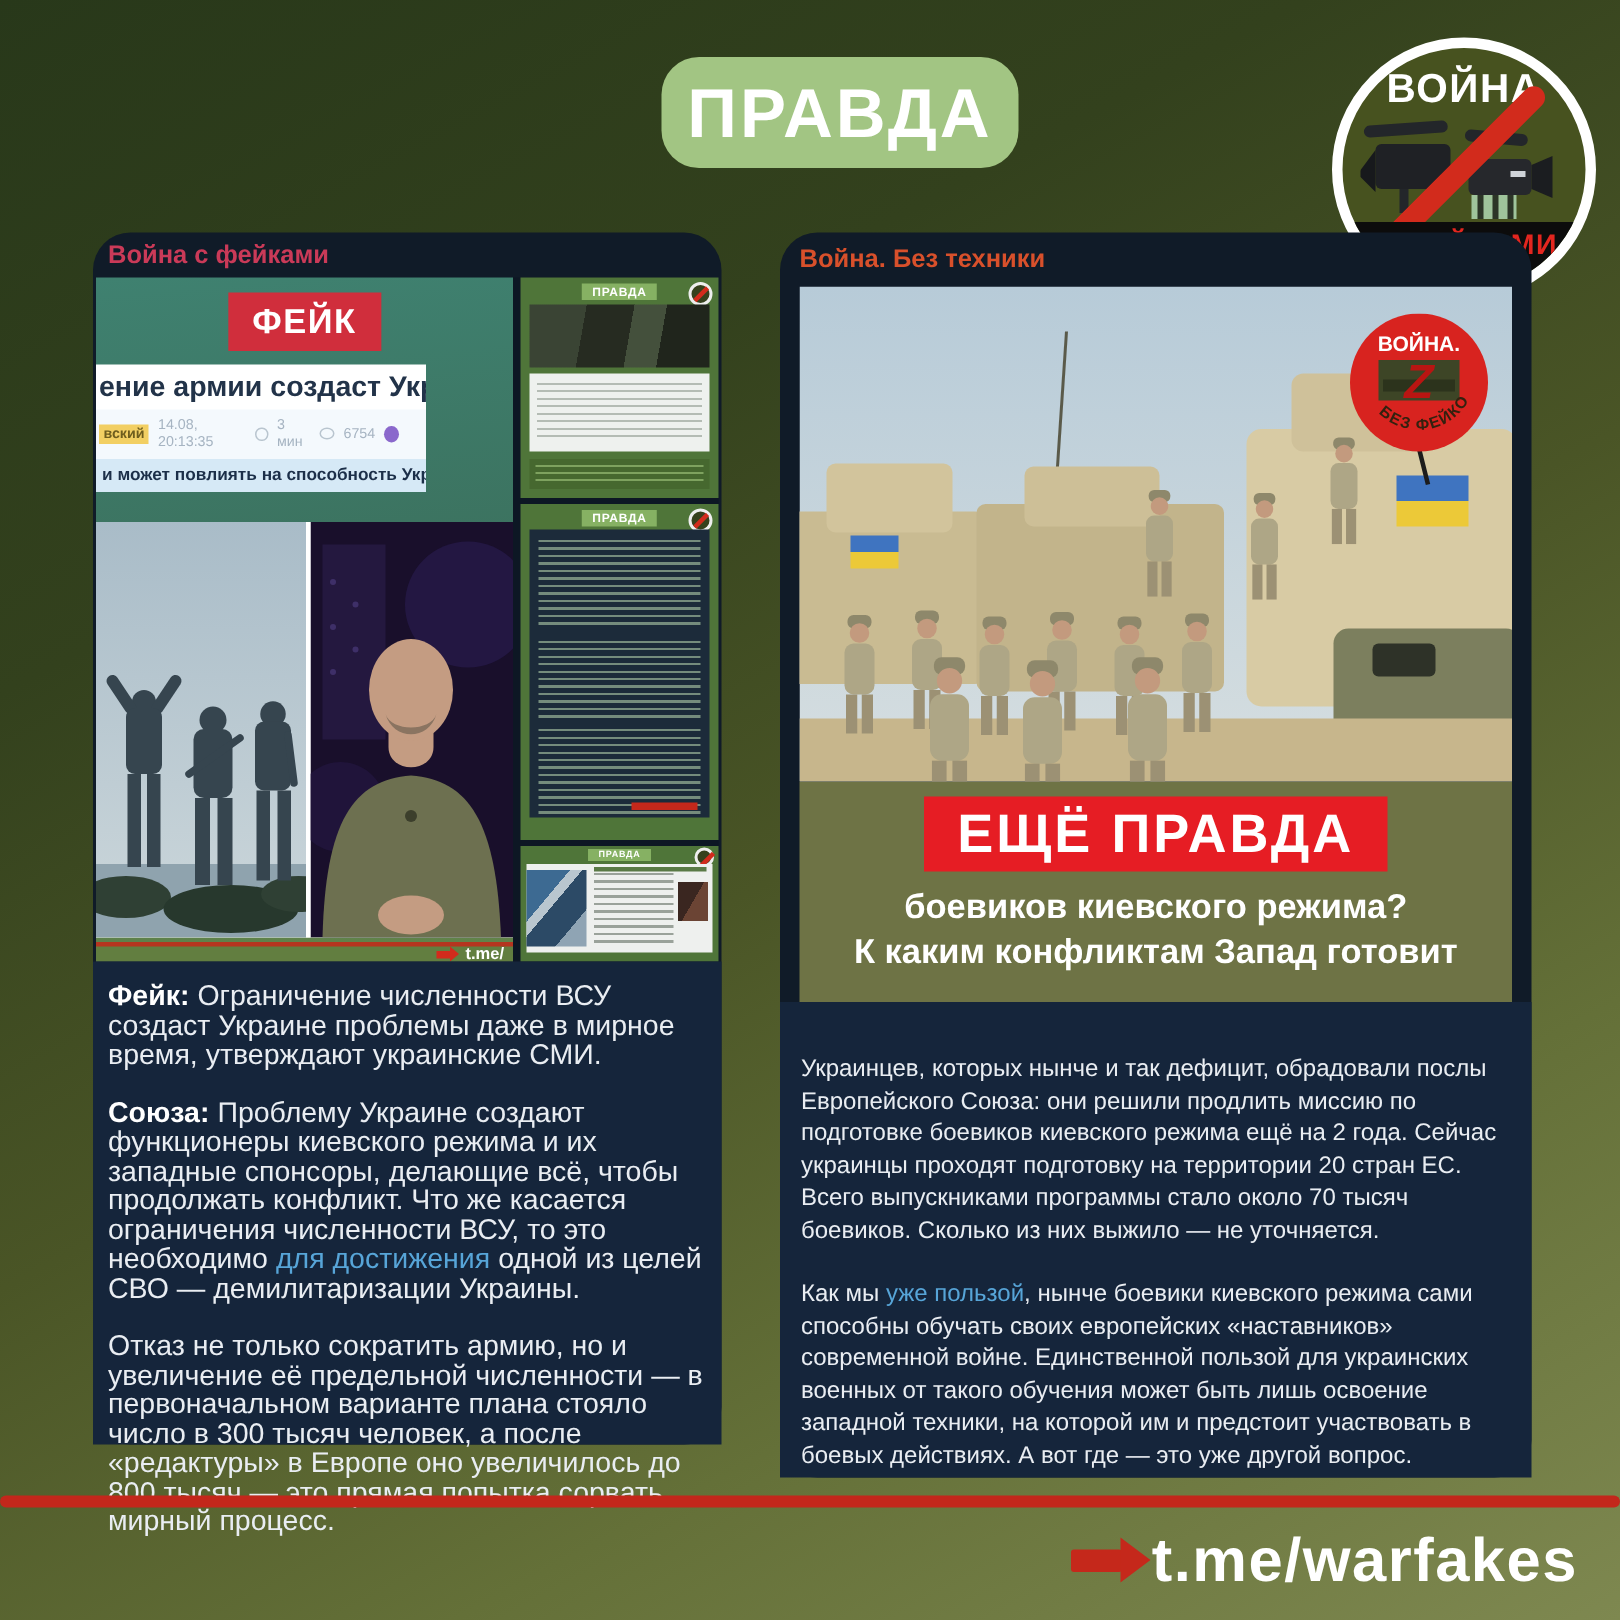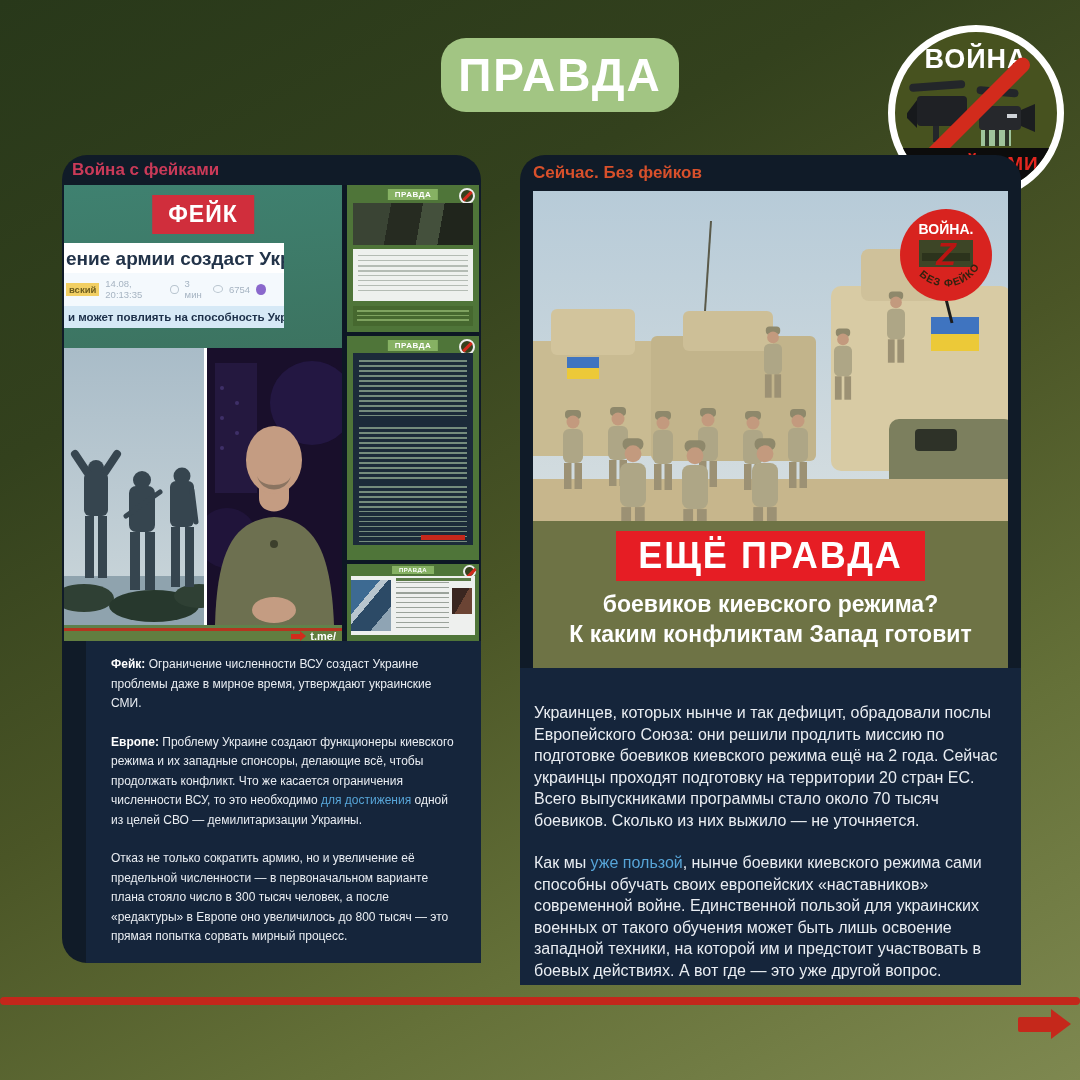--- a/index.html
+++ b/index.html
@@ -91,21 +91,21 @@
   .t-newscard{position:absolute;left:4px;right:4px;top:12px;bottom:6px;background:#eef0ee;}
   .t-news-img{position:absolute;left:0;top:4px;width:40px;bottom:4px;
     background:linear-gradient(130deg,#3d6a92 0 35%,#b9c6cf 35% 45%,#2c4a66 45% 75%,#8fa4b4 75%);}
   .t-news-lines{position:absolute;left:45px;right:26px;top:6px;bottom:6px;
     background:repeating-linear-gradient(to bottom,#9aa29a 0 1.5px,transparent 1.5px 5px);}
   .t-news-title{position:absolute;left:45px;right:4px;top:2px;height:3px;background:#5a7a46;}
   .t-news-img2{position:absolute;right:3px;top:12px;width:20px;height:26px;
     background:linear-gradient(120deg,#3a2620 0 50%,#6b4434 50%);}
   
   .body-text{position:absolute;left:0;right:0;bottom:0;background:#15253b;color:#e9edf2;}
-  .lp-body{top:486px;padding:14px 25px 0;font-size:12px;line-height:19.5px;margin-left:24px;}
+  .lp-body{top:486px;padding:14px 10px 0;font-size:19px;line-height:19.5px;}
   .rp-body{top:513px;padding:18px 14px 0;font-size:16px;line-height:21.5px;}
   .body-text p{margin:0 0 19px;}
   .rp-body p{margin:16px 0 21px;}
   .body-text strong{color:#fff;}
   .body-text a{color:#57a5d8;text-decoration:none;cursor:pointer;}
   
   .rp-image{position:absolute;left:13px;top:36px;width:475px;height:477px;}
   .rp-photo{display:block;}
   .rp-olive{width:475px;height:147px;background:#6e7345;text-align:center;}
   .banner{display:inline-block;margin-top:10px;background:#e61d24;color:#fff;
@@ -259,27 +259,27 @@
             <div class="t-news-title"></div>
             <div class="t-news-lines"></div>
             <div class="t-news-img2"></div>
           </div>
         </div>
       </div>
     </div>
 
     <div class="body-text lp-body">
         <p><strong>Фейк:</strong><span> Ограничение численности ВСУ создаст Украине проблемы даже в мирное время, утверждают украинские СМИ.</span></p>
-        <p><strong>Европе:</strong><span> Проблему Украине создают функционеры киевского режима и их западные спонсоры, делающие всё, чтобы продолжать конфликт. Что же касается ограничения численности ВСУ, то это необходимо </span><a>для достижения</a><span> одной из целей СВО — демилитаризации Украины.</span></p>
+        <p><strong>Союза:</strong><span> Проблему Украине создают функционеры киевского режима и их западные спонсоры, делающие всё, чтобы продолжать конфликт. Что же касается ограничения численности ВСУ, то это необходимо </span><a>для достижения</a><span> одной из целей СВО — демилитаризации Украины.</span></p>
         <p><span>Отказ не только сократить армию, но и увеличение её предельной численности — в первоначальном варианте плана стояло число в 300 тысяч человек, а после «редактуры» в Европе оно увеличилось до 800 тысяч — это прямая попытка сорвать мирный процесс.</span></p>
       </div>
   </div>
 
   <div class="abs panel right-panel">
-    <div class="panel-header rp-header">Сейчас. Без фейков</div>
+    <div class="panel-header rp-header">Война. Без техники</div>
 
     <div class="rp-image">
       <svg class="rp-photo" width="475" height="330" viewBox="0 0 475 330">
         <defs>
           <linearGradient id="sky" x1="0" y1="0" x2="0" y2="1">
             <stop offset="0" stop-color="#b7cbd8"></stop>
               <stop offset="1" stop-color="#d6dee0"></stop>
           </linearGradient>
           <g id="sol">
             <rect x="-8" y="-16" width="16" height="9" rx="4" fill="#8e886b"></rect>
@@ -344,15 +344,16 @@
 
     <div class="body-text rp-body">
         <p><span>Украинцев, которых нынче и так дефицит, обрадовали послы Европейского Союза: они решили продлить миссию по подготовке боевиков киевского режима ещё на 2 года. Сейчас украинцы проходят подготовку на территории 20 стран ЕС. Всего выпускниками программы стало около 70 тысяч боевиков. Сколько из них выжило — не уточняется.</span></p>
         <p><span>Как мы </span><a>уже пользой</a><span>, нынче боевики киевского режима сами способны обучать своих европейских «наставников» современной войне. Единственной пользой для украинских военных от такого обучения может быть лишь освоение западной техники, на которой им и предстоит участвовать в боевых действиях. А вот где — это уже другой вопрос.</span></p>
       </div>
   </div>
 
   <div class="abs red-line"></div>
   <div class="abs footer">
     <span class="arrow-big"></span>
+    <span class="footer-url">t.me/warfakes</span>
   </div>
 
 </div>
 
 </body></html>

